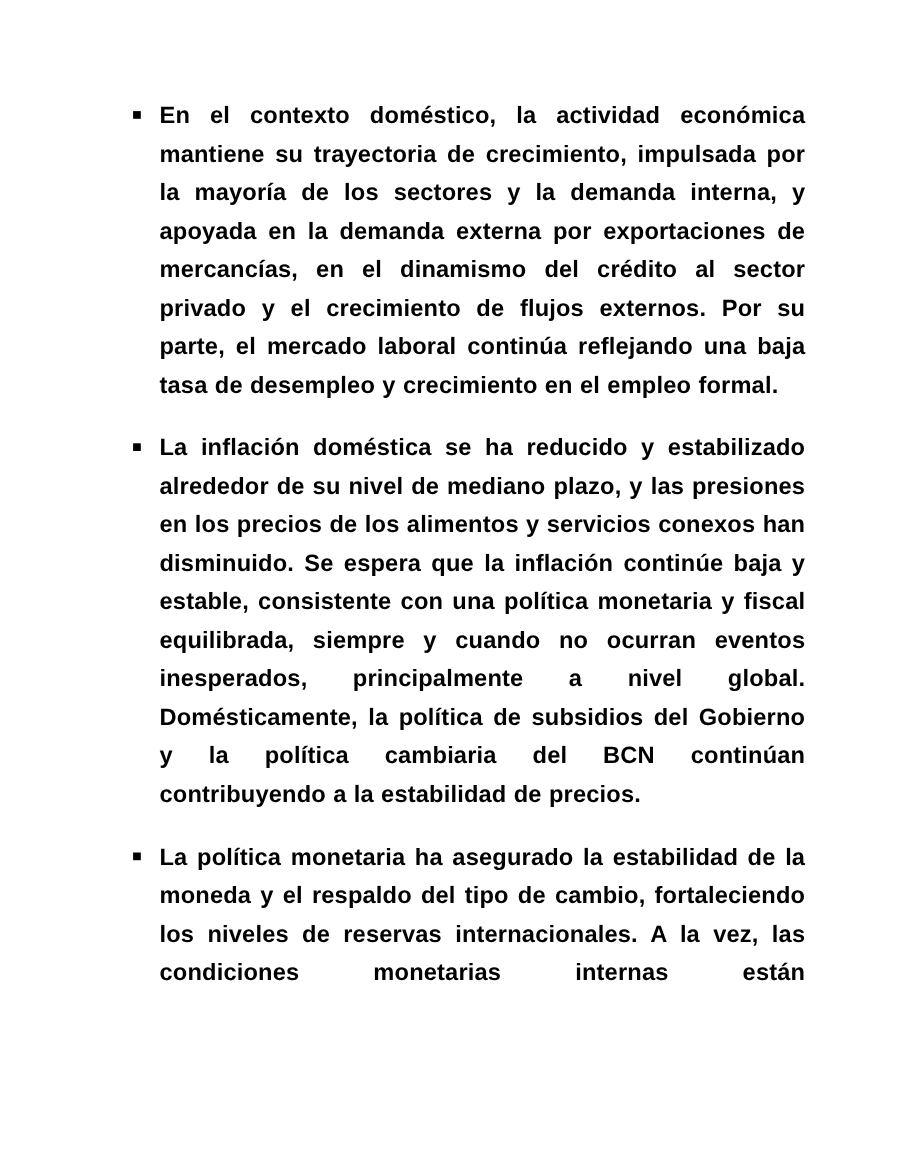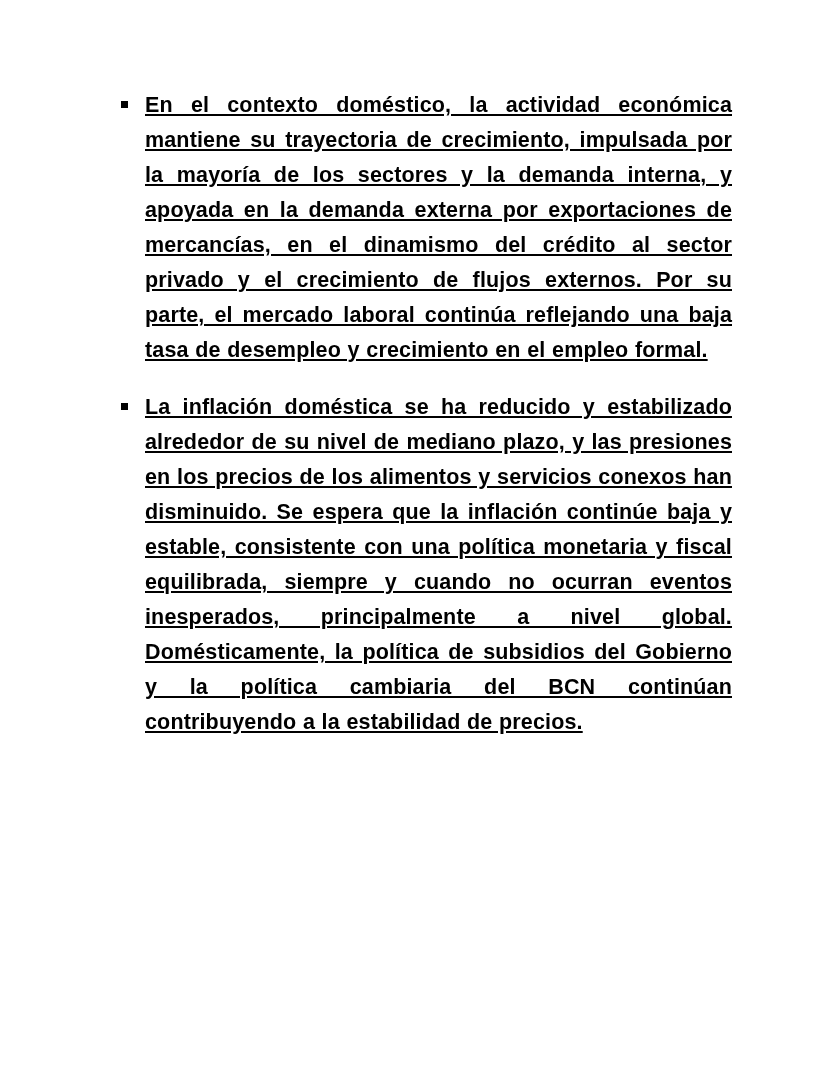--- a/index.html
+++ b/index.html
@@ -24,21 +24,20 @@
     top: 88px;
     width: 614px;
   }
 
   
   .bullet-item {
     position: relative;
     display: block;
     padding-left: 27px;
     margin: 0 0 22px 0;
-    text-decoration: underline;
   }
 
   .bullet-item:last-child {
     margin-bottom: 0;
   }
 
   .bullet-marker {
     position: absolute;
     left: 3px;
     top: 13px;
@@ -79,15 +78,19 @@
     <div class="bullet-item">
       <span class="bullet-marker"></span>
       <span class="bullet-text">En el contexto doméstico, la actividad económica mantiene su trayectoria de crecimiento, impulsada por la mayoría de los sectores y la demanda interna, y apoyada en la demanda externa por exportaciones de mercancías, en el dinamismo del crédito al sector privado y el crecimiento de flujos externos. Por su parte, el mercado laboral continúa reflejando una baja tasa de desempleo y crecimiento en el empleo formal.</span>
     </div>
 
     <div class="bullet-item">
       <span class="bullet-marker"></span>
       <span class="bullet-text">La inflación doméstica se ha reducido y estabilizado alrededor de su nivel de mediano plazo, y las presiones en los precios de los alimentos y servicios conexos han disminuido. Se espera que la inflación continúe baja y estable, consistente con una política monetaria y fiscal equilibrada, siempre y cuando no ocurran eventos inesperados, principalmente a nivel global. Domésticamente, la política de subsidios del Gobierno y la política cambiaria del BCN continúan contribuyendo a la estabilidad de precios.</span>
     </div>
 
+    <div class="bullet-item">
+      <span class="bullet-marker"></span>
+      <span class="bullet-text continues">La política monetaria ha asegurado la estabilidad de la moneda y el respaldo del tipo de cambio, fortaleciendo los niveles de reservas internacionales. A la vez, las condiciones monetarias internas están</span>
+    </div>
 
   </div>
 </div>
 
 </body></html>

